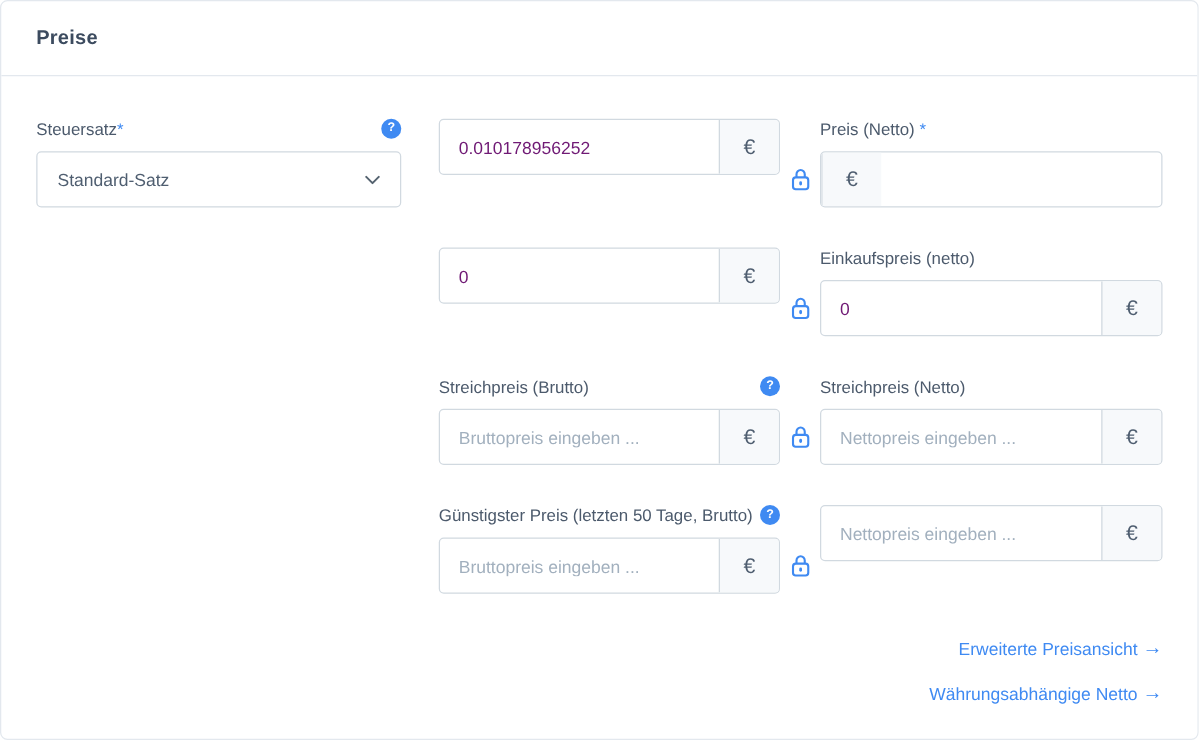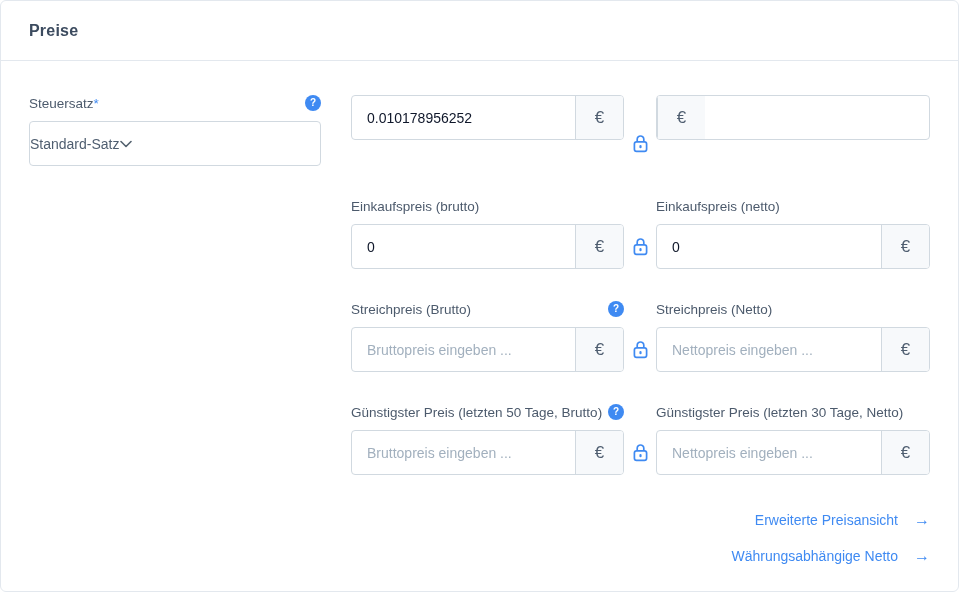--- a/index.html
+++ b/index.html
@@ -45,22 +45,22 @@
     width:16px; height:16px; border-radius:50%;
     background:#3f8af2; color:#fff;
     font-size:10px; font-weight:700;
     display:flex; align-items:center; justify-content:center;
     flex-shrink:0; cursor:pointer; line-height:1;
   }
 
   .select-box {
     height:45px;
     border:1px solid #d1d9e0; border-radius:4px;
-    display:flex; align-items:center; 
-    padding:0 0;
+    display:flex; align-items:center; justify-content:space-between;
+    padding:0 16px;
     font-size:14px; color:#4f5e70;
     background:#fff; cursor:pointer;
   }
   .chevron { display:flex; align-items:center; color:#54626f; }
 
   .price-row { display:flex; margin-bottom:32px; }
   .price-field { width:273px; }
   .price-field.right { width:274px; }
   .lock-col {
     width:32px; flex-shrink:0;
@@ -72,37 +72,37 @@
   .input-group {
     display:flex; height:45px;
     border:1px solid #d1d9e0; border-radius:4px;
     background:#fff; overflow:hidden;
   }
   .input-group input {
     flex:1; min-width:0;
     border:none; outline:none;
     padding:0 15px;
     font-family:"Liberation Sans", sans-serif;
-    font-size:14px; color:#0f172a;
+    font-size:14px; color:#701a75;
     background:transparent;
   }
   .input-group input::placeholder { color:#a2b0be; }
   .suffix {
     width:48px; flex-shrink:0;
     background:#f7f9fb;
     border-left:1px solid #d1d9e0;
     display:flex; align-items:center; justify-content:center;
     font-size:17px; color:#4f5e70;
   }
 
   .links { text-align:right; padding-top:4px; }
   .link-line { margin-bottom:18px; }
   .link {
     color:#3f8af2; font-size:14px; text-decoration:none;
-    display:inline-flex; align-items:center; gap:16px; cursor:pointer;
+    display:inline-flex; align-items:center; gap:4px; cursor:pointer;
   }
   .arrow { font-size:16px; line-height:1; }
 </style>
 </head>
 <body>
 
 <div class="card">
   <div class="card-header">
     <span class="card-title">Preise</span>
   </div>
@@ -136,31 +136,31 @@
         <div class="lock-col">
           <span class="lock">
             <svg width="15" height="19" viewBox="0 0 15 19" fill="none">
                 <path d="M4.2 8V5.3a3.3 3.3 0 0 1 6.6 0V8" stroke="currentColor" stroke-width="1.7"></path>
                 <rect x="1.4" y="7.9" width="12.2" height="9.5" rx="2.2" stroke="currentColor" stroke-width="1.7"></rect>
                 <rect x="6.4" y="11" width="2.2" height="3.3" rx="1.1" fill="currentColor"></rect>
               </svg>
           </span>
         </div>
         <div class="price-field right">
-          <div class="input-group">
-            <span class="suffix">€</span>
-          </div>
-        </div>
-      </div>
-
-      <div class="price-row">
-        <div class="price-field">
-          <div class="label-row">
-            <span class="field-label">Einkaufspreis (brutto)</span>
-          </div>
+          <div class="label-row">
+            <span class="field-label"><span>Preis (Netto)</span><span class="req"> *</span></span>
+          </div>
+          <div class="input-group">
+            <span class="suffix">€</span>
+          </div>
+        </div>
+      </div>
+
+      <div class="price-row">
+        <div class="price-field">
           <div class="input-group">
             <input value="0" style="">
             <span class="suffix">€</span>
           </div>
         </div>
         <div class="lock-col">
           <span class="lock">
             <svg width="15" height="19" viewBox="0 0 15 19" fill="none">
                 <path d="M4.2 8V5.3a3.3 3.3 0 0 1 6.6 0V8" stroke="currentColor" stroke-width="1.7"></path>
                 <rect x="1.4" y="7.9" width="12.2" height="9.5" rx="2.2" stroke="currentColor" stroke-width="1.7"></rect>
@@ -224,23 +224,20 @@
         <div class="lock-col">
           <span class="lock">
             <svg width="15" height="19" viewBox="0 0 15 19" fill="none">
                 <path d="M4.2 8V5.3a3.3 3.3 0 0 1 6.6 0V8" stroke="currentColor" stroke-width="1.7"></path>
                 <rect x="1.4" y="7.9" width="12.2" height="9.5" rx="2.2" stroke="currentColor" stroke-width="1.7"></rect>
                 <rect x="6.4" y="11" width="2.2" height="3.3" rx="1.1" fill="currentColor"></rect>
               </svg>
           </span>
         </div>
         <div class="price-field right">
-          <div class="label-row">
-            <span class="field-label">Günstigster Preis (letzten 30 Tage, Netto)</span>
-          </div>
           <div class="input-group">
             <input placeholder="Nettopreis eingeben ..." style="">
             <span class="suffix">€</span>
           </div>
         </div>
       </div>
 
       <div class="links">
         <div class="link-line">
           <a class="link">

